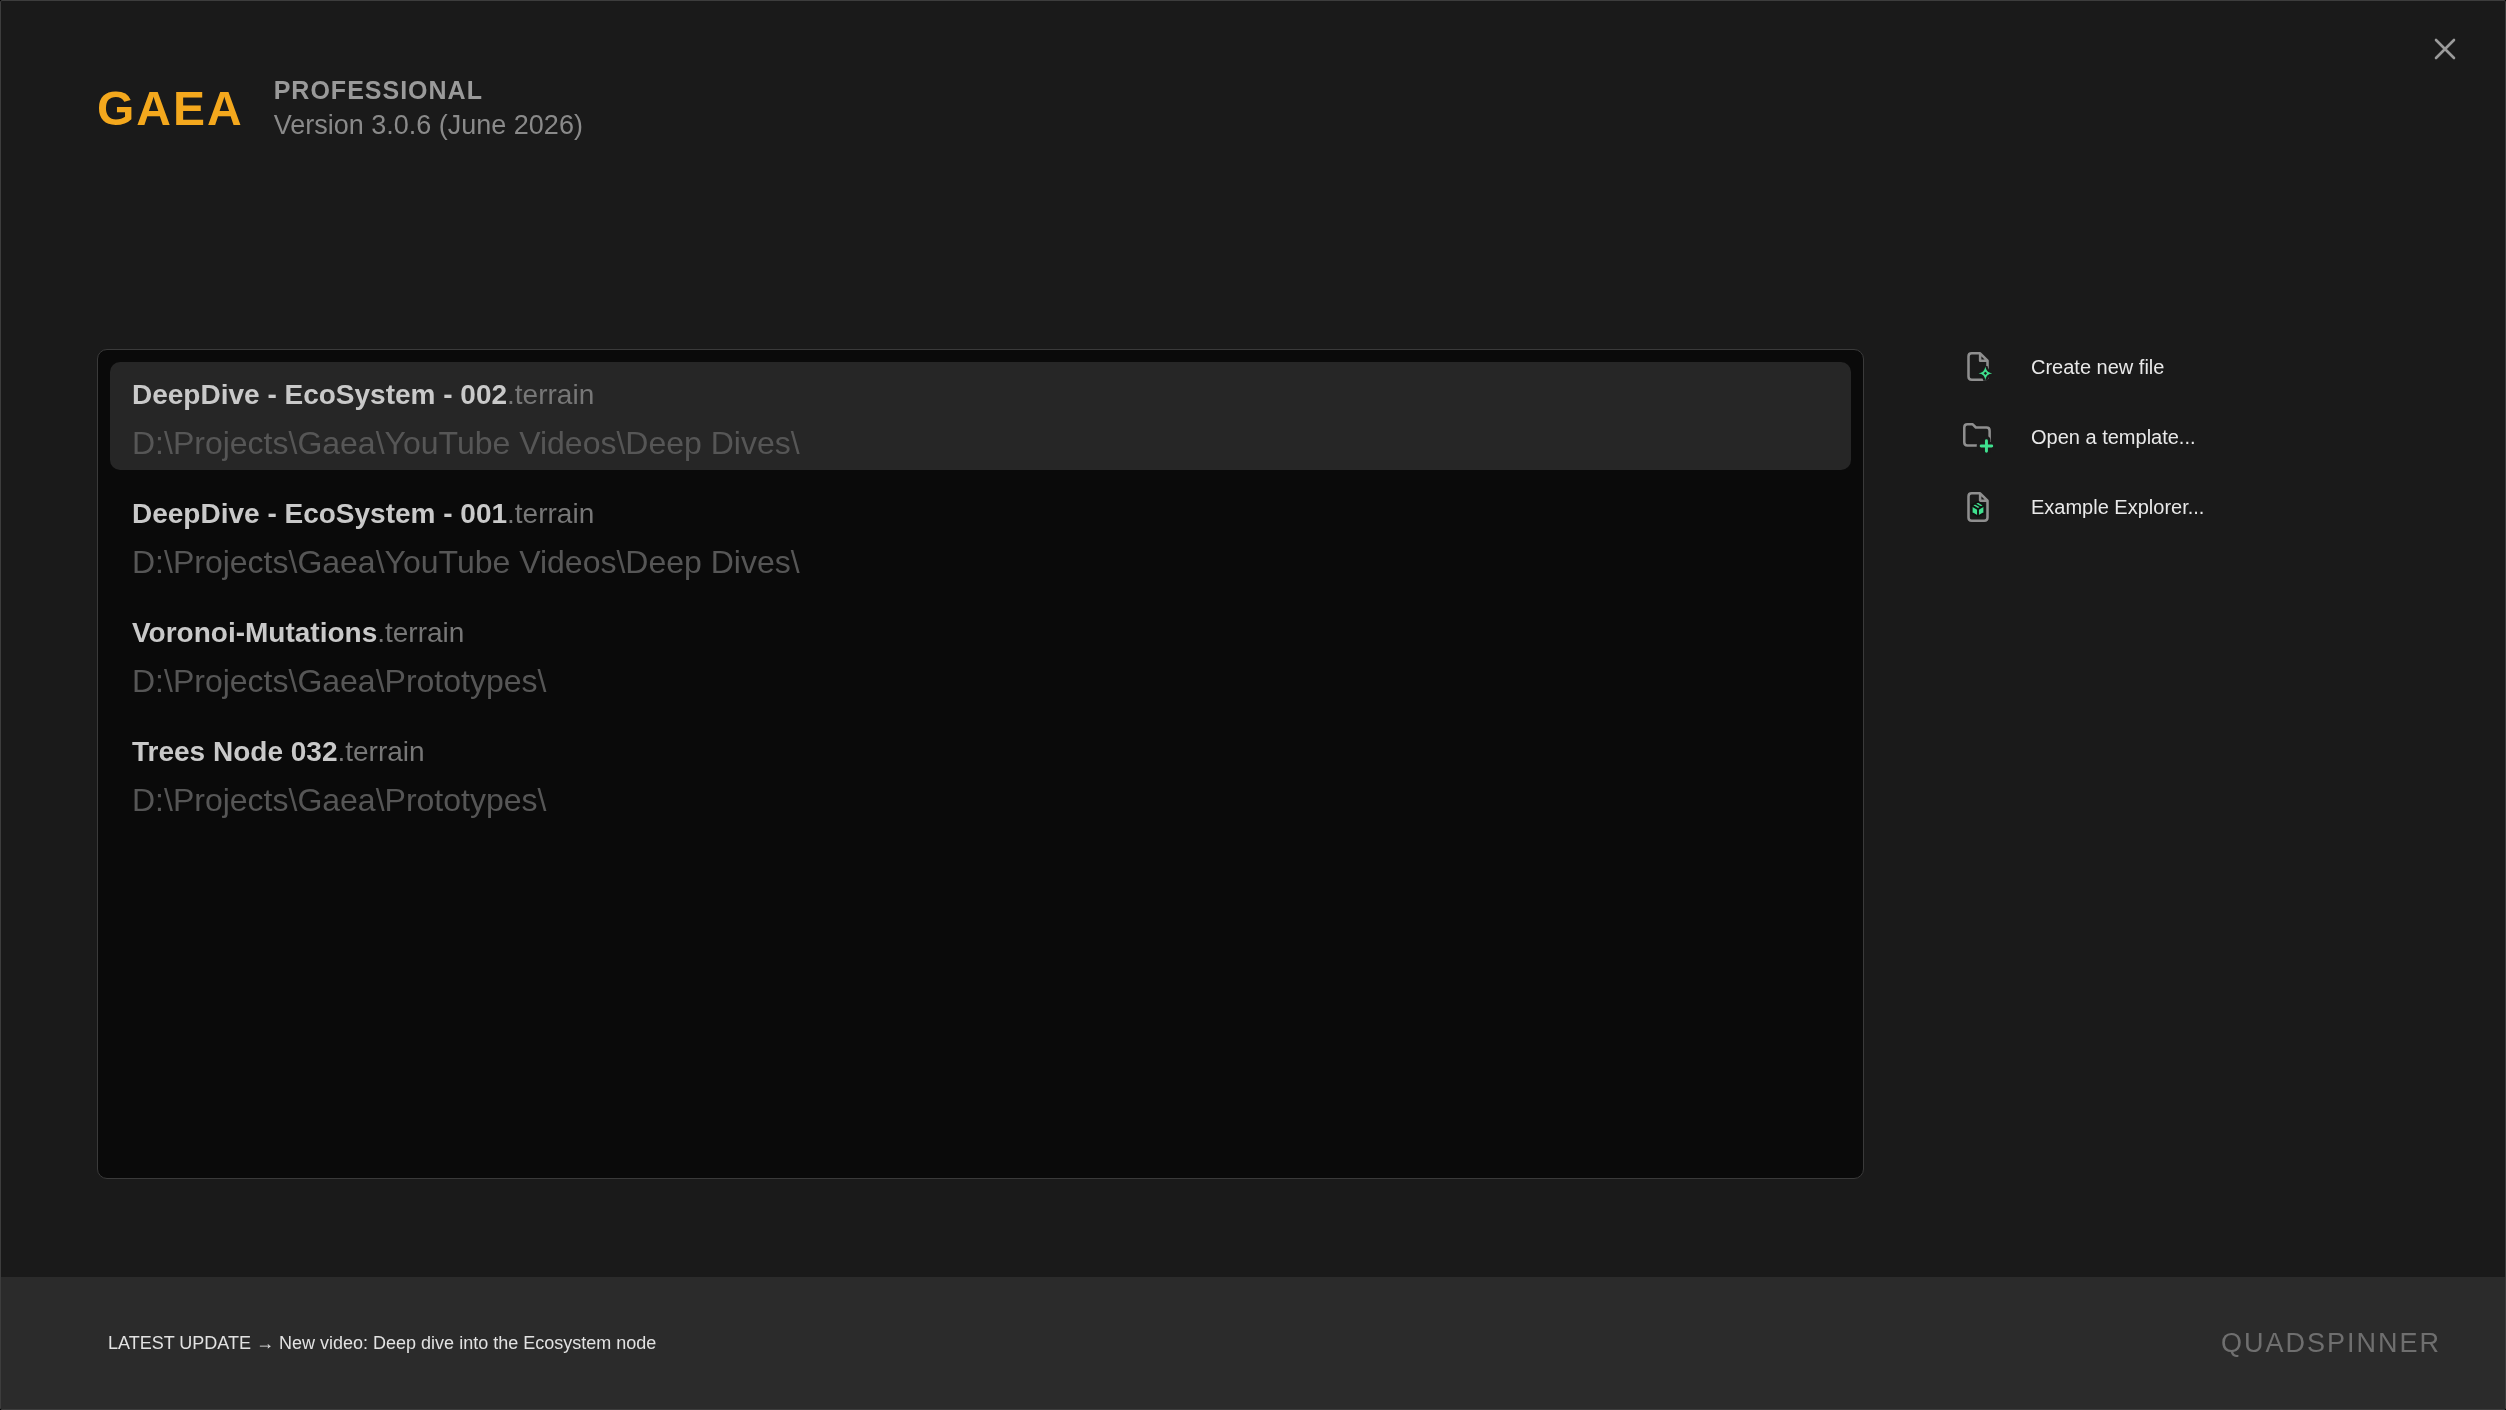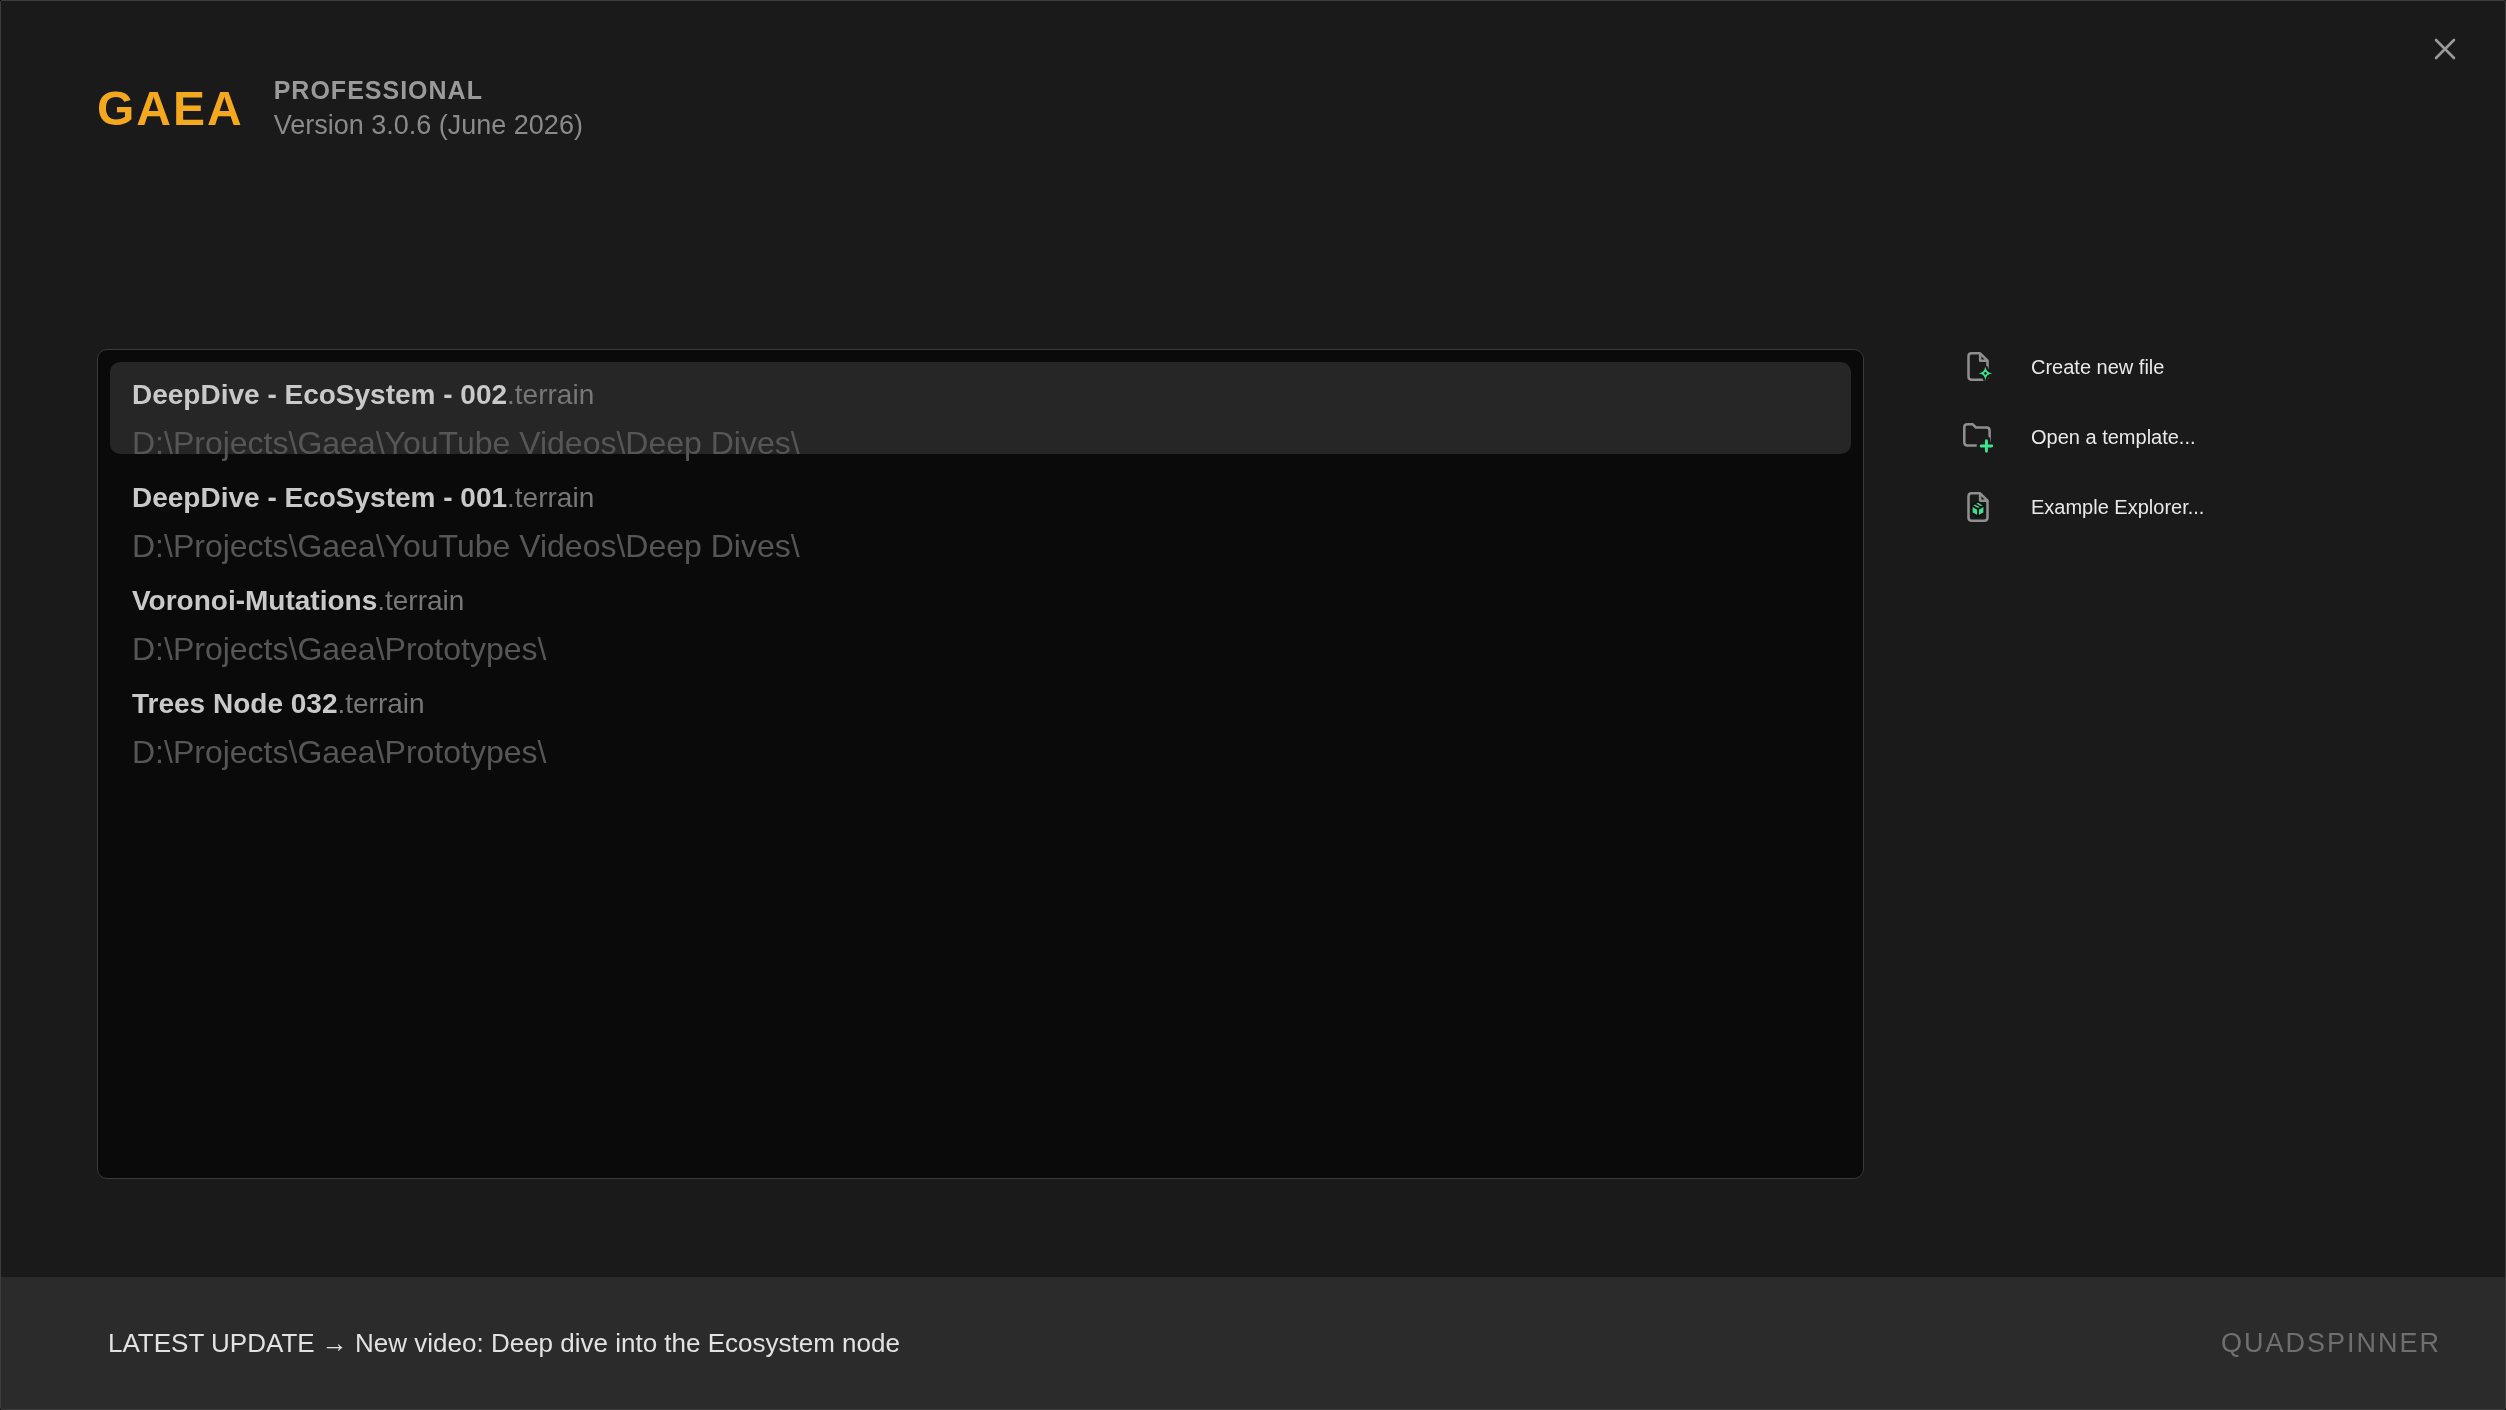--- a/index.html
+++ b/index.html
@@ -72,21 +72,21 @@
   .file-list {
     position: absolute; left: 96px; top: 348px;
     width: 1767px; height: 830px;
     background: #0a0a0a;
     border: 1px solid #3a3a3a;
     border-radius: 10px;
     padding: 12px;
     overflow: hidden;
   }
   .file-item {
-    height: 92px;
+    height: 108px;
     padding: 15px 22px 11px 22px;
     border-radius: 10px;
     margin-bottom: 11px;
     cursor: pointer;
   }
   .file-item.selected { background: #262626; }
   .file-title { font-size: 28px; line-height: 36px; }
   .file-name { color: #c9c9c9; font-weight: bold; }
   .file-ext { color: #777777; }
   .file-path { color: #565656; font-size: 32px; line-height: 30px; margin-top: 15px; }
@@ -103,21 +103,21 @@
   .action-icon { width: 38px; display: flex; justify-content: center; flex: 0 0 auto; }
   .action-label { color: #e9e9e9; font-size: 20px; margin-left: 34px; white-space: nowrap; }
   
   .footer {
     position: absolute; left: 0; right: 0; bottom: 0;
     height: 132px;
     background: #2b2b2b;
     display: flex; align-items: center; justify-content: space-between;
     padding: 0 64px 0 107px;
   }
-  .footer-update { color: #e2e2e2; font-size: 26px; cursor: pointer; }
+  .footer-update { color: #e2e2e2; font-size: 18px; cursor: pointer; }
   .footer-brand {
     color: #6f6f6f;
     font-size: 27px;
     font-weight: normal;
     letter-spacing: 2px;
   }
   svg { display: block; }
 </style>
 </head>
 <body>

